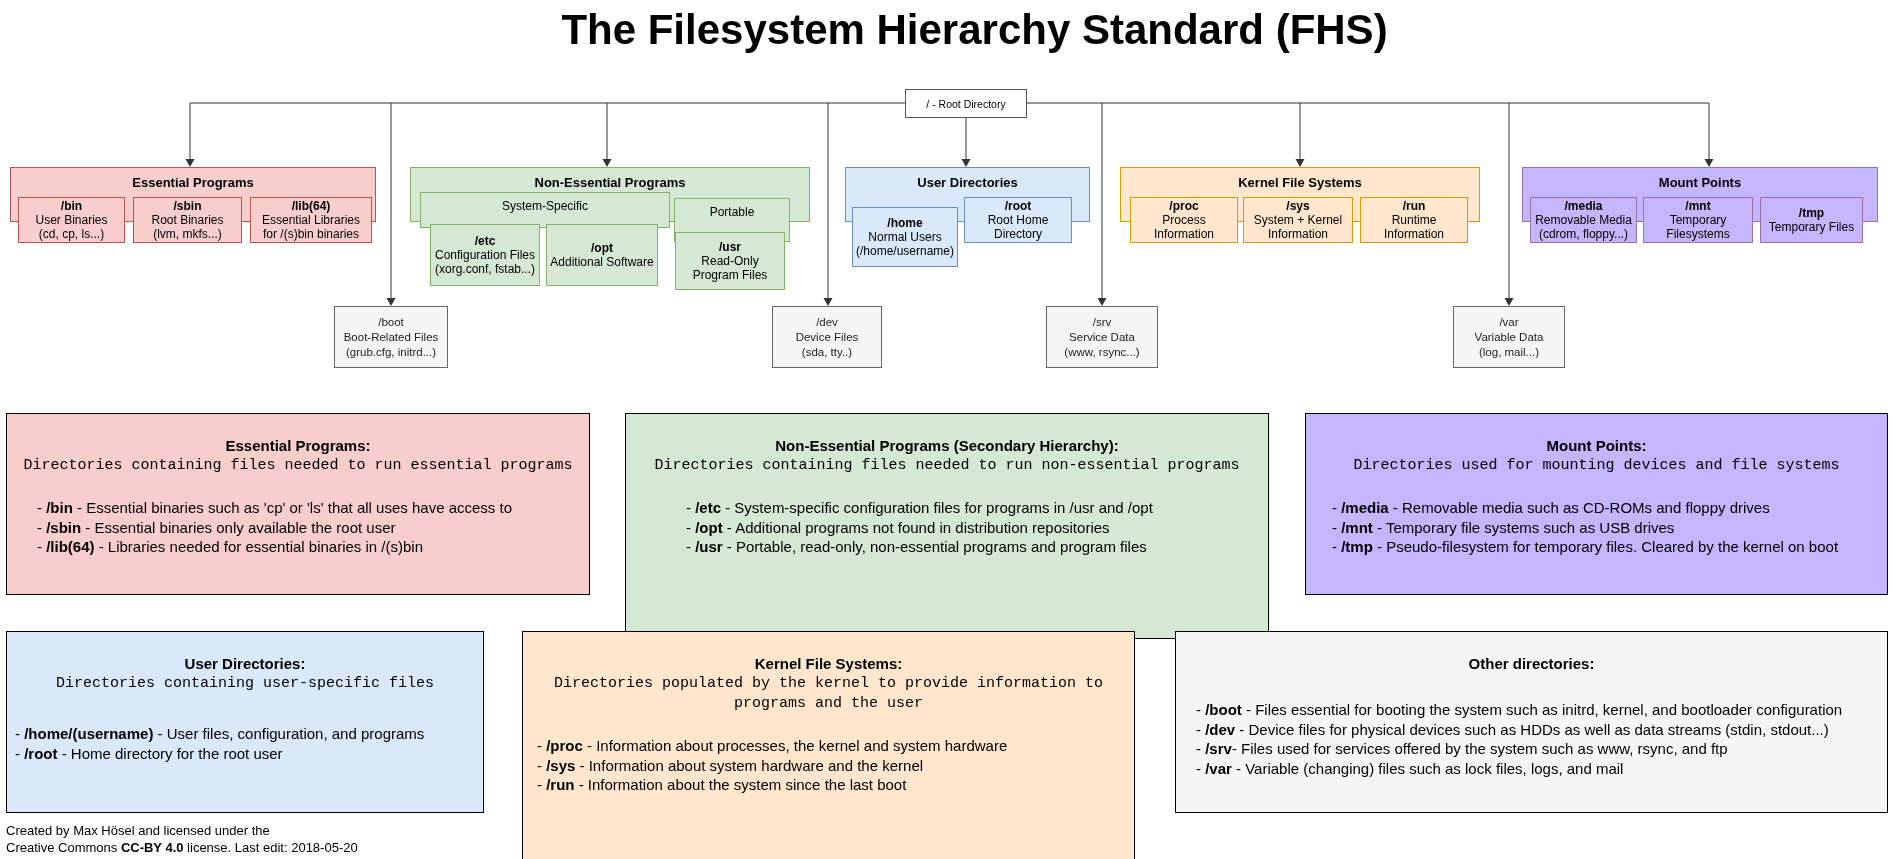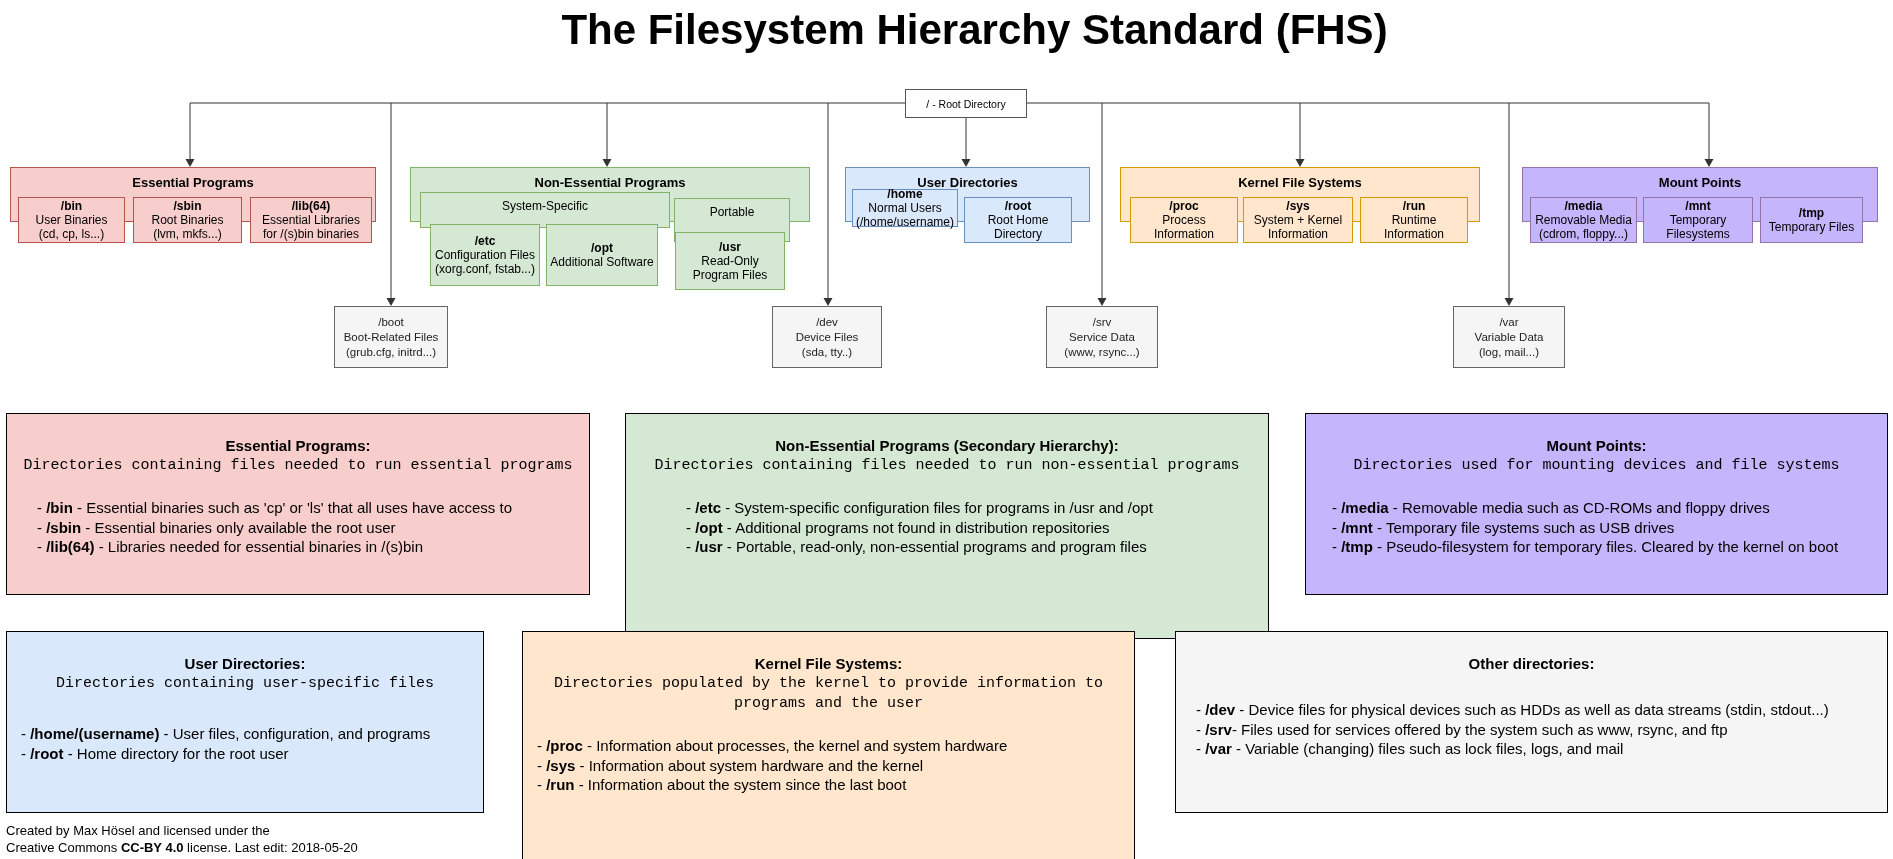--- a/index.html
+++ b/index.html
@@ -111,21 +111,21 @@
   </div>
   <div class="box node green" style="left:675px;top:232px;width:110px;height:58px">
     <span class="nm">/usr</span>
     <span>Read-Only</span>
     <span>Program Files</span>
   </div>
 
   <div class="box tier blue" style="left:845px;top:167px;width:245px;height:55px">
     <span>User Directories</span>
   </div>
-  <div class="box node blue" style="left:852px;top:189px;width:106px;height:38px">
+  <div class="box node blue" style="left:852px;top:207px;width:106px;height:60px">
     <span class="nm">/home</span>
     <span>Normal Users</span>
     <span>(/home/username)</span>
   </div>
   <div class="box node blue" style="left:964px;top:197px;width:108px;height:46px">
     <span class="nm">/root</span>
     <span>Root Home</span>
     <span>Directory</span>
   </div>
 
@@ -213,39 +213,40 @@
     <div class="items" style="padding-left:26px">
       <div class="item"><span>- </span><b>/media</b><span> - Removable media such as CD-ROMs and floppy drives</span></div>
       <div class="item"><span>- </span><b>/mnt</b><span> - Temporary file systems such as USB drives</span></div>
       <div class="item"><span>- </span><b>/tmp</b><span> - Pseudo-filesystem for temporary files. Cleared by the kernel on boot</span></div>
     </div>
   </div>
 
   <div class="panel blue" style="left:6px;top:631px;width:478px;height:182px">
     <div class="ptitle">User Directories:</div>
     <div class="psub">Directories containing user-specific files</div>
-    <div class="items" style="padding-left:14px;margin-top:30px">
+    <div class="items" style="padding-left:8px;margin-top:30px">
       <div class="item"><span>- </span><b>/home/(username)</b><span> - User files, configuration, and programs</span></div>
       <div class="item"><span>- </span><b>/root</b><span> - Home directory for the root user</span></div>
     </div>
   </div>
 
   <div class="panel orange" style="left:522px;top:631px;width:613px;height:234px">
     <div class="ptitle">Kernel File Systems:</div>
     <div class="psub">Directories populated by the kernel to provide information to programs and the user</div>
     <div class="items" style="padding-left:14px">
       <div class="item"><span>- </span><b>/proc</b><span> - Information about processes, the kernel and system hardware</span></div>
       <div class="item"><span>- </span><b>/sys</b><span> - Information about system hardware and the kernel</span></div>
       <div class="item"><span>- </span><b>/run</b><span> - Information about the system since the last boot</span></div>
     </div>
   </div>
 
   <div class="panel grey" style="left:1175px;top:631px;width:713px;height:182px">
     <div class="ptitle">Other directories:</div>
     <div class="items" style="padding-left:20px;margin-top:26px">
+      <div class="item"><span>- </span><b>/boot</b><span> - Files essential for booting the system such as initrd, kernel, and bootloader configuration</span></div>
       <div class="item"><span>- </span><b>/dev</b><span> - Device files for physical devices such as HDDs as well as data streams (stdin, stdout...)</span></div>
       <div class="item"><span>- </span><b>/srv</b><span>- Files used for services offered by the system such as www, rsync, and ftp</span></div>
       <div class="item"><span>- </span><b>/var</b><span> - Variable (changing) files such as lock files, logs, and mail</span></div>
     </div>
   </div>
 
   <div class="footer">
     <div>Created by Max Hösel and licensed under the</div>
     <div><span>Creative Commons </span><b>CC-BY 4.0</b><span> license. Last edit: 2018-05-20</span></div>
   </div>

